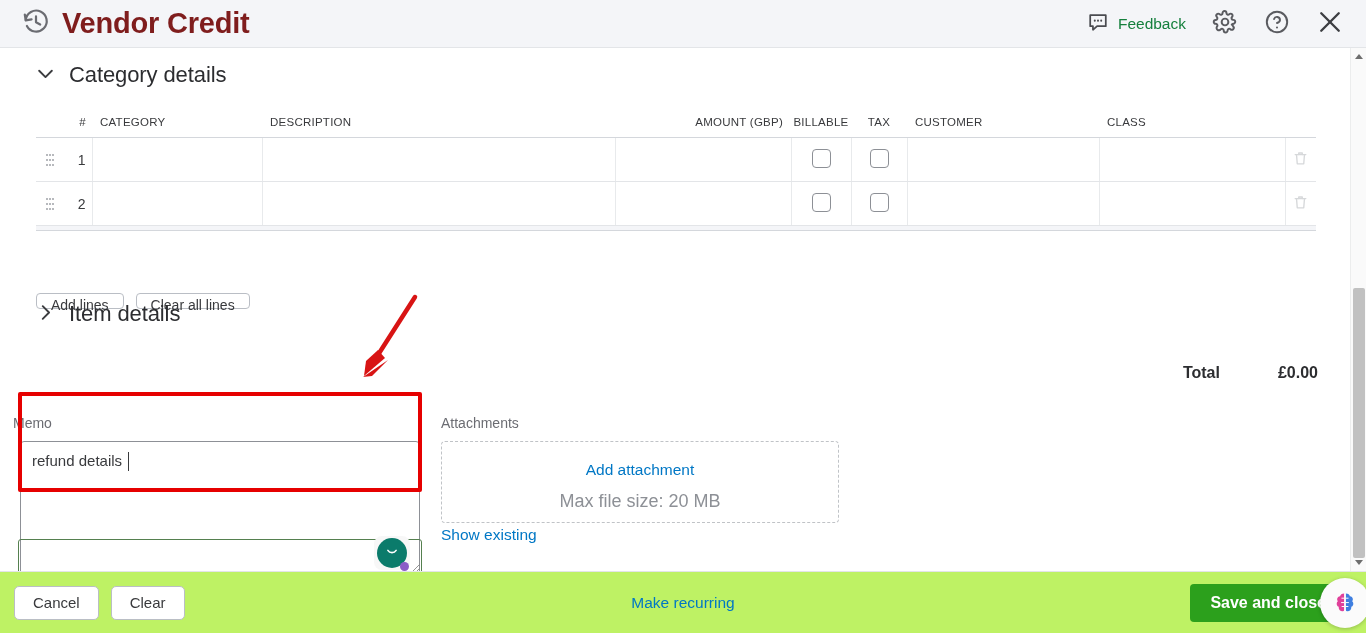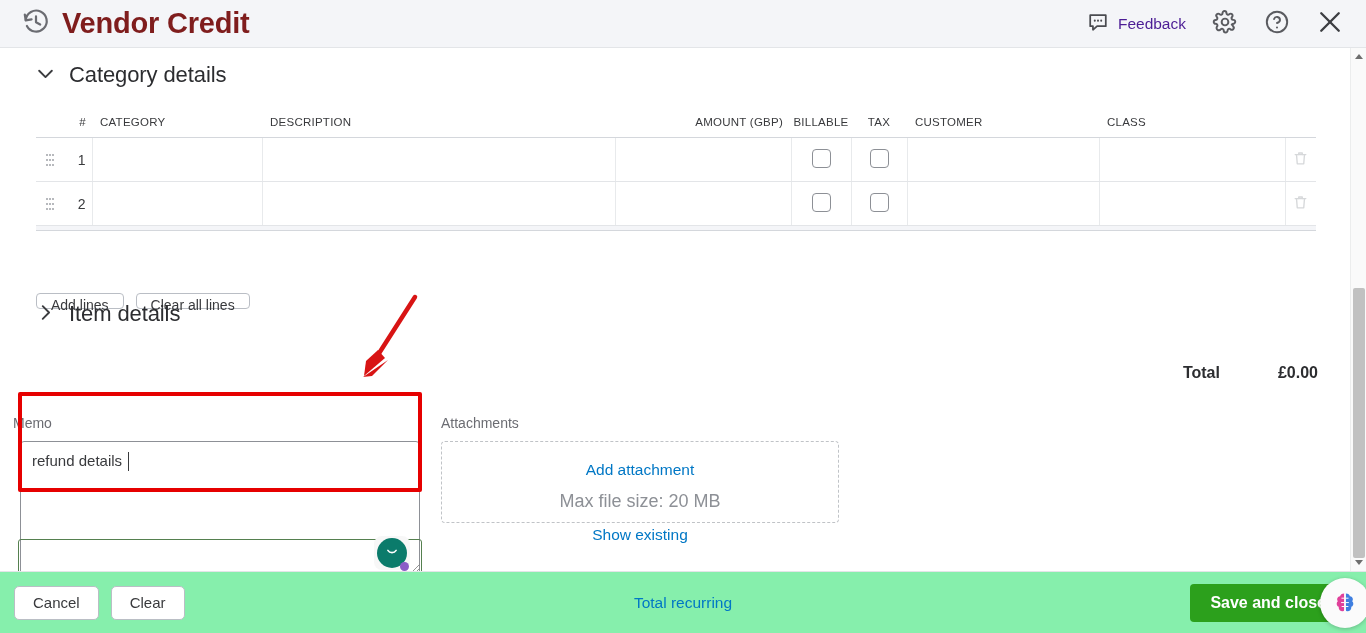--- a/index.html
+++ b/index.html
@@ -31,21 +31,21 @@
   .app-title {
     font-size: 29px; font-weight: bold; color: #7f1d1d;
     letter-spacing: -0.2px;
   }
   .header-right {
     margin-left: auto; display: flex; align-items: center;
     padding-right: 22px; gap: 26px;
   }
   .feedback-btn {
     display: flex; align-items: center; gap: 9px;
-    color: #4c1d95; font-size: 15.5px; cursor: pointer;
+    color: #15803d; font-size: 15.5px; cursor: pointer;
   }
   .feedback-icon { width: 22px; height: 22px; color: #4a4b50; }
   .hdr-icon { width: 26px; height: 26px; color: #5a5b60; cursor: pointer; }
   .hdr-icon.close { width: 28px; height: 28px; color: #3d3e42; }
 
   
   .body-scroll {
     position: absolute; top: 48px; left: 0;
     width: 1366px; height: 523px;
     background: #fff;
@@ -202,28 +202,28 @@
     border: 1px dashed #c0c3c7; border-radius: 4px;
     display: flex; flex-direction: column;
     align-items: center; justify-content: center; gap: 12px;
   }
   .link {
     color: #0077c5; font-size: 15.5px; cursor: pointer; margin-top: 8px;
   }
   .muted { color: #8d9096; font-size: 18px; }
   #show-existing {
     position: absolute; left: 441px; top: 478px;
-    width: 398px; text-align: center;
+    width: 398px; 
   }
 
   
   .footer {
     position: absolute; left: 0; bottom: 0;
     width: 1366px; height: 62px;
-    background: #86efac; border-top: 1px solid #e3e5e8;
+    background: #bef264; border-top: 1px solid #e3e5e8;
     display: flex; align-items: center;
   }
   .footer-left { display: flex; gap: 12px; padding-left: 14px; }
   .footer-center {
     position: absolute; left: 0; width: 1366px; text-align: center;
     pointer-events: none;
   }
   .footer-center span { pointer-events: auto; }
   .footer-right { margin-left: auto; padding-right: 20px; position: relative; }
   .save-btn {
@@ -450,21 +450,21 @@
         <div class="sb-tri down"></div>
       </div>
   </div>
 
   <div class="footer">
     <div class="footer-left">
       <button class="btn tall">Cancel</button>
       <button class="btn tall">Clear</button>
     </div>
     <div class="footer-center">
-      <span class="link">Total recurring</span>
+      <span class="link">Make recurring</span>
     </div>
     <div class="footer-right">
       <button class="save-btn">Save and close</button>
       <div class="brain-widget">
         <svg class="brain-icon" viewBox="0 0 32 32" fill="none">
           <path d="M15 5c-2.6 0-4.3 1.5-4.6 3.2-2 .2-3.4 1.8-3.4 3.6 0 .8.3 1.6.8 2.2-.8.7-1.3 1.7-1.3 2.8 0 1.6 1 3 2.4 3.6-.1.3-.1.6-.1.9 0 2.2 1.9 4 4.2 4 1 0 1.9-.4 2-1.1V5.6C15 5.2 15 5 15 5z" fill="#e0409a"></path>
           <path d="M17 5c2.6 0 4.3 1.5 4.6 3.2 2 .2 3.4 1.8 3.4 3.6 0 .8-.3 1.6-.8 2.2.8.7 1.3 1.7 1.3 2.8 0 1.6-1 3-2.4 3.6.1.3.1.6.1.9 0 2.2-1.9 4-4.2 4-1 0-1.9-.4-2-1.1V5.6c0-.4 0-.6 0-.6z" fill="#3f7fe0"></path>
           <g stroke="#ffffff" stroke-width="1.1" stroke-linecap="round">
             <line x1="16" y1="6" x2="16" y2="25"></line>
             <path d="M12.4 10.5h2.6M12 15.5h3M12.6 20h2.4"></path>

